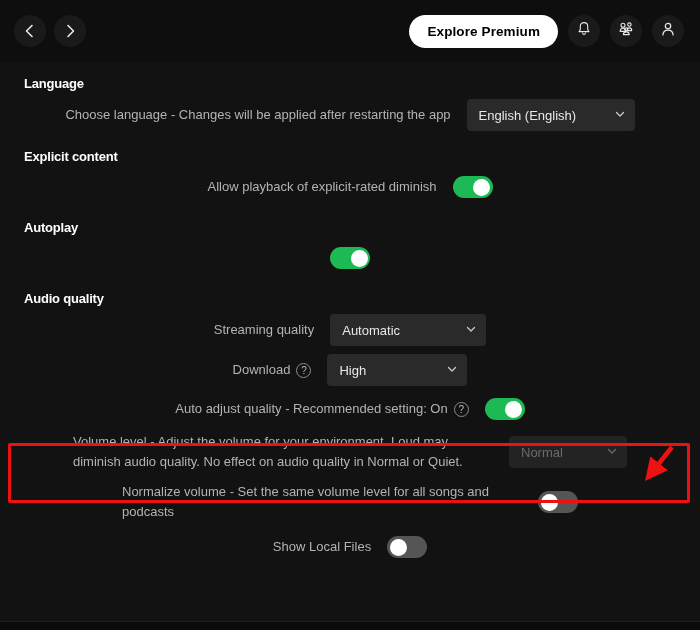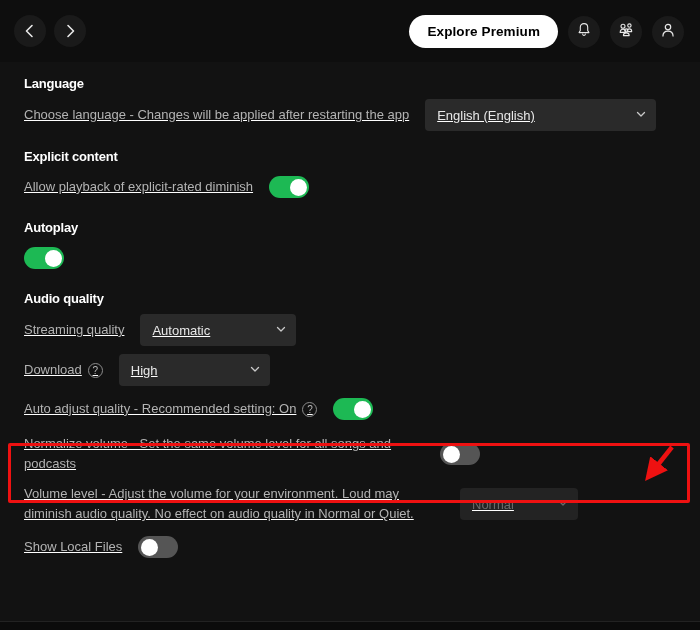--- a/index.html
+++ b/index.html
@@ -41,21 +41,21 @@
     display: flex;
     align-items: center;
     justify-content: center;
     cursor: pointer;
   }
   .nav-btn svg { display: block; }
 
   .topbar-right {
     margin-left: auto;
     display: flex;
-    align-items: flex-end;
+    align-items: flex-start;
     gap: 10px;
   }
 
   .premium-btn {
     background: #ffffff;
     color: #000000;
     border: none;
     border-radius: 500px;
     font-family: "Liberation Sans", sans-serif;
     font-size: 13.5px;
@@ -88,25 +88,24 @@
     font-weight: bold;
     color: #ffffff;
     margin-top: 14px;
     margin-bottom: 4px;
     letter-spacing: -0.2px;
   }
 
   .row {
     display: flex;
     align-items: center;
-    justify-content: flex-start;
+    justify-content: center;
     min-height: 38px;
     padding: 4px 0;
     gap: 16px;
-    text-decoration: underline;
   }
 
   .row-label {
     font-size: 13px;
     color: #b3b3b3;
     line-height: 1.55;
     max-width: 430px;
     display: flex;
     align-items: center;
     flex-wrap: wrap;
@@ -162,23 +161,23 @@
   .select-wrap .chev {
     position: absolute;
     right: 9px;
     top: 50%;
     transform: translateY(-50%);
     pointer-events: none;
   }
   .select-wrap.disabled .select { color: #6a6a6a; background: #232323; }
   .select-wrap.disabled .chev svg path { stroke: #6a6a6a; }
 
-  .sel-lang { width: 231px; }
+  .sel-lang { width: 168px; }
   .sel-stream { width: 156px; }
-  .sel-download { width: 151px; }
+  .sel-download { width: 140px; }
   .sel-volume { width: 118px; }
 
   
   .toggle {
     width: 40px;
     height: 22px;
     border-radius: 11px;
     position: relative;
     cursor: pointer;
     flex: none;
@@ -334,40 +333,40 @@
       </span>
     </div>
   </div>
 
   <div class="row">
     <div class="row-label">
       <span class="row-label-text">Auto adjust quality - Recommended setting: On</span>
       <span class="help-icon">?</span>
     </div>
     <div class="toggle on">
-      <div class="knob"></div>
-    </div>
-  </div>
-
-  <div class="row" style="min-height:52px">
-    <div class="row-label" style="max-width:400px">Normalize volume - Set the same volume level for all songs and podcasts</div>
-    <div class="toggle off">
       <div class="knob"></div>
     </div>
   </div>
 
   <div class="row" style="min-height:48px">
     <div class="row-label" style="max-width:420px">Volume level - Adjust the volume for your environment. Loud may diminish audio quality. No effect on audio quality in Normal or Quiet.</div>
     <div class="select-wrap disabled">
       <div class="select sel-volume">Normal</div>
       <span class="chev">
         <svg width="12" height="12" viewBox="0 0 12 12">
             <path d="M2.5 4.5 L6 8 L9.5 4.5" fill="none" stroke="#6a6a6a" stroke-width="1.3" stroke-linecap="round" stroke-linejoin="round"></path>
           </svg>
       </span>
+    </div>
+  </div>
+
+  <div class="row" style="min-height:52px">
+    <div class="row-label" style="max-width:400px">Normalize volume - Set the same volume level for all songs and podcasts</div>
+    <div class="toggle off">
+      <div class="knob"></div>
     </div>
   </div>
 
   <div class="row">
     <div class="row-label">Show Local Files</div>
     <div class="toggle off">
       <div class="knob"></div>
     </div>
   </div>
 

